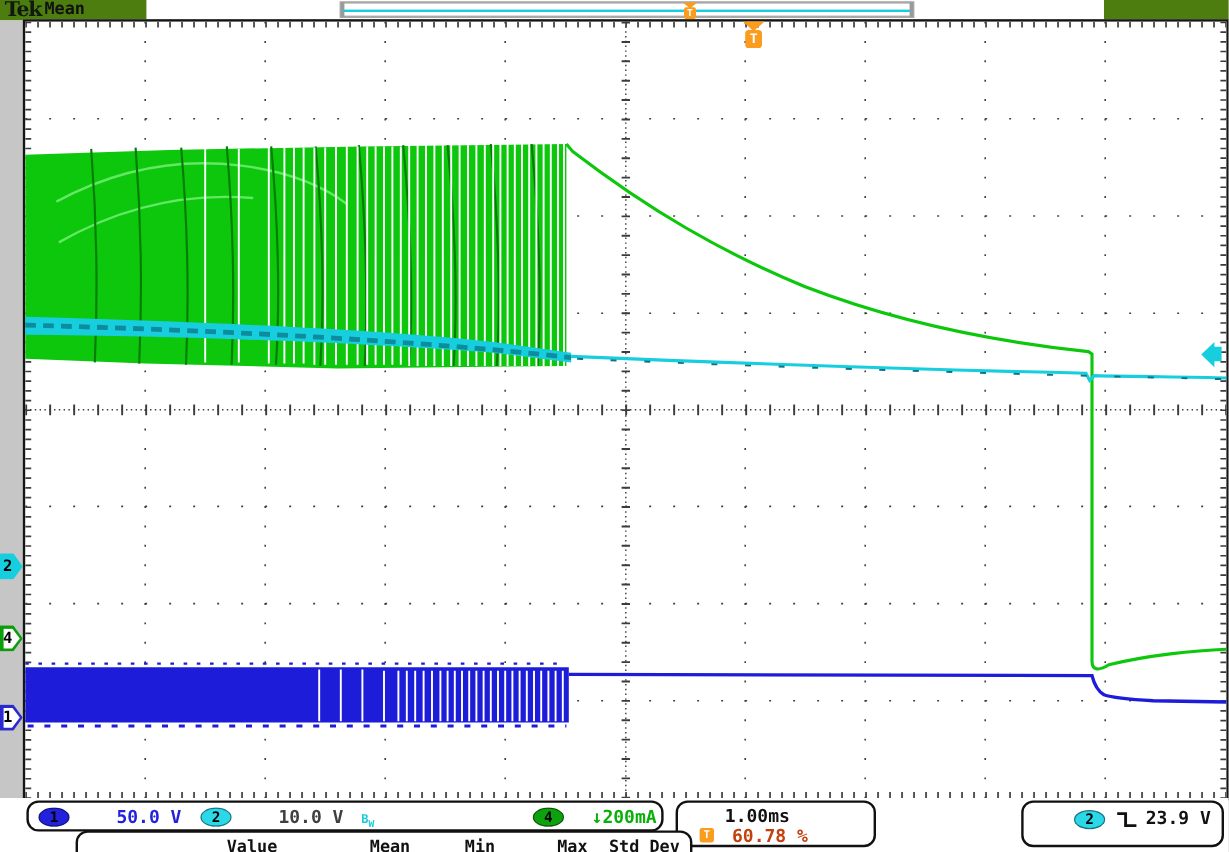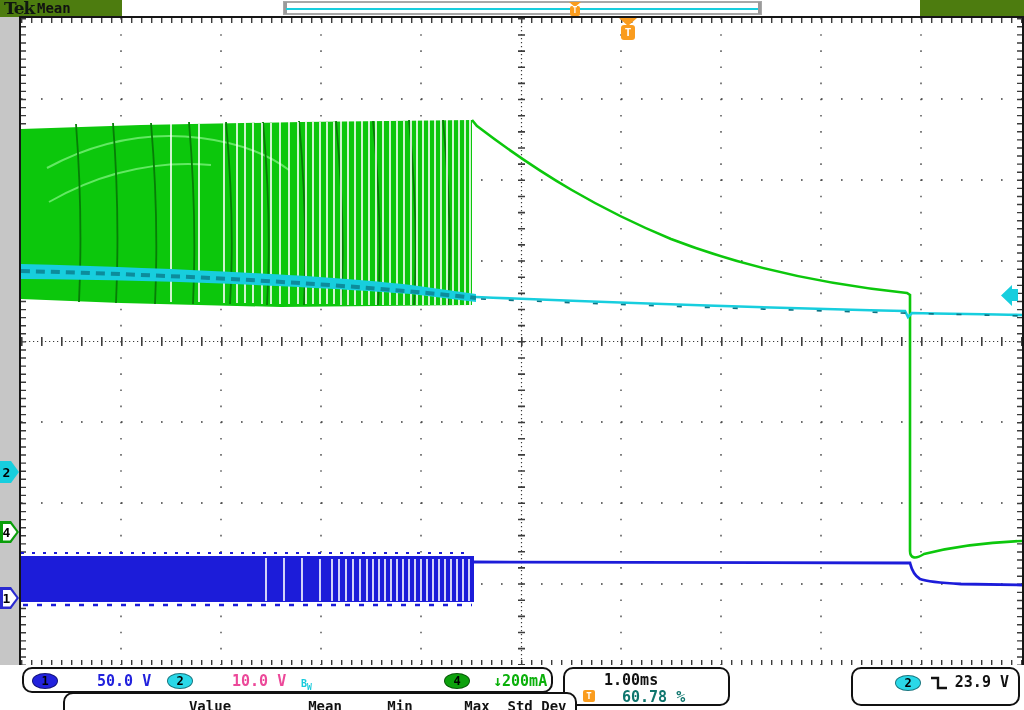--- a/index.html
+++ b/index.html
@@ -190,30 +190,30 @@
     <div class="tri"></div>
     <div class="tbox">T</div>
   </div>
 
   <div class="statusbar">
 
     <div class="sbox" style="left:22px;top:2px;width:531px;height:26px">
       <span class="badge" style="left:8px;top:4px;background:#2222dd;color:#000">1</span>
       <span class="readout" style="left:52px;top:3px;color:#2222dd">50.0 V</span>
       <span class="badge" style="left:143px;top:4px;background:#2ad8e8">2</span>
-      <span class="readout" style="left:187px;top:3px;color:#ec4899">10.0 V</span>
+      <span class="readout" style="left:187px;top:3px;color:#404040">10.0 V</span>
       <span class="readout bw" style="left:256px;top:6px;color:#19cbdc"><span>B</span><sub>W</sub></span>
       <span class="badge" style="left:420px;top:4px;background:#0da10d">4</span>
       <span class="readout" style="left:448px;top:3px;color:#0ab00a">↓200mA</span>
     </div>
 
     <div class="sbox" style="left:563px;top:2px;width:167px;height:39px">
       <span class="readout" style="left:18px;top:2px">1.00ms</span>
       <span class="ticon" style="left:18px;top:21px">T</span>
-      <span class="readout" style="left:36px;top:19px;color:#0f766e">60.78 %</span>
+      <span class="readout" style="left:24px;top:19px;color:#c2410c">60.78 %</span>
     </div>
 
 
     <div class="sbox" style="left:851px;top:2px;width:169px;height:39px">
       <span class="badge" style="left:42px;top:6px;background:#2ad8e8">2</span>
       <svg style="position:absolute;left:76px;top:6px" width="22" height="16">
         <path d="M2,3 h7 v10 h9" stroke="#111" stroke-width="2.4" fill="none"></path>
       </svg>
       <span class="readout" style="right:9px;top:4px">23.9 V</span>
     </div>

